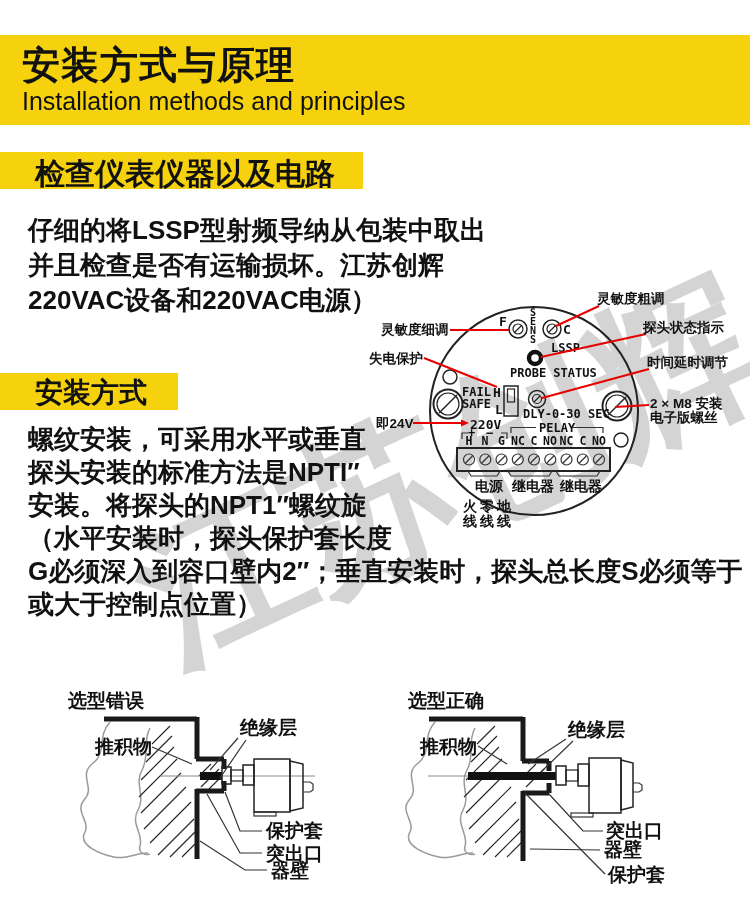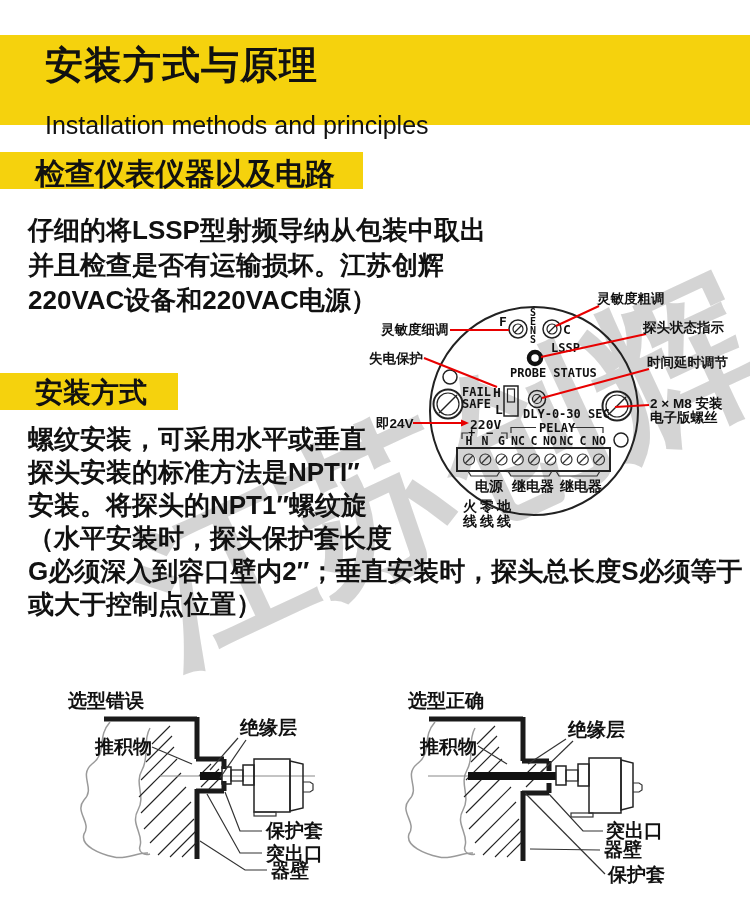--- a/index.html
+++ b/index.html
@@ -4,23 +4,23 @@
 <style>
   :root{ --yellow:#F5D20D; --red:#E80000; --ink:#111; }
   *{margin:0;padding:0;box-sizing:border-box;}
   body{width:750px;height:912px;position:relative;background:#fff;overflow:hidden;
        font-family:"Liberation Sans","DejaVu Sans",sans-serif;color:var(--ink);}
   .abs{position:absolute;}
   .band{background:var(--yellow);}
   .layer{position:absolute;z-index:1;}
 
   
-  .title-band{left:0;top:35px;width:750px;height:90px;padding:8px 0 0 45px;}
+  .title-band{left:0;top:35px;width:750px;height:90px;padding:8px 0 0 22px;}
   .title-cn{font-size:38px;font-weight:bold;letter-spacing:1px;line-height:44px;}
-  .title-en{font-size:25px;line-height:28px;letter-spacing:0px;margin-top:24px;}
+  .title-en{font-size:25px;line-height:28px;letter-spacing:0px;}
 
   
   .sec1{left:0;top:152px;width:363px;height:37px;padding-left:12px;}
   .sec1 span{position:absolute;left:35px;top:2px;font-size:30px;font-weight:bold;}
   .sec2{left:0;top:373px;width:178px;height:37px;}
   .sec2 span{position:absolute;left:35px;top:1px;font-size:28px;font-weight:bold;}
 
   
   .para{font-size:26px;line-height:35px;white-space:nowrap;font-weight:bold;}
   .p1{left:28px;top:213px;}

